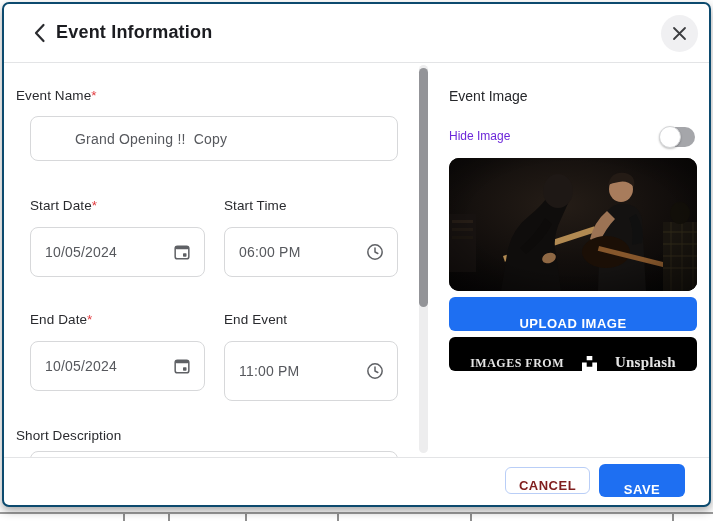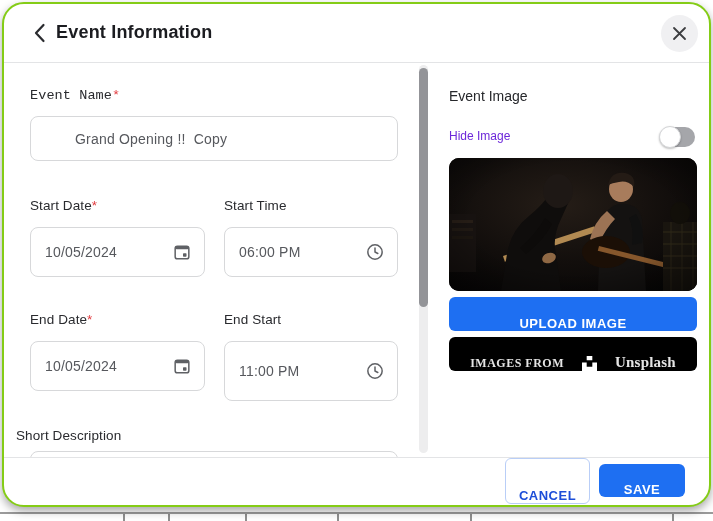--- a/index.html
+++ b/index.html
@@ -8,21 +8,21 @@
     font-family:"Liberation Sans", sans-serif;
     background:#ffffff; position:relative; overflow:hidden;
   }
   
   .bg-hline { position:absolute; left:0; right:0; top:512px; height:2px; background:#9b9b9b; }
   .bg-tick  { position:absolute; top:514px; width:2px; height:7px; background:#8f8f8f; }
 
   
   .modal {
     position:absolute; left:2px; top:2px; width:709px; height:505px;
-    background:#ffffff; border:2px solid #84cc16; border-radius:22px;
+    background:#ffffff; border:2px solid #0c4a6e; border-radius:7px;
     box-shadow:0 4px 10px rgba(0,0,0,.35);
   }
   .modal-inner { position:relative; width:100%; height:100%; }
 
   
   .hdr { position:absolute; top:0; left:0; right:0; height:59px; border-bottom:1px solid #e3e4e6; }
   .back-btn { position:absolute; left:22px; top:16px; width:26px; height:26px;
     display:flex; align-items:center; justify-content:center; cursor:pointer; }
   .title { position:absolute; left:52px; top:18px; font-size:18px; font-weight:700;
     color:#1b1c20; letter-spacing:.2px; }
@@ -69,22 +69,22 @@
     border-radius:6px; font-weight:700; letter-spacing:.5px; }
   .upload-btn { position:absolute; left:0; top:234px; width:248px; height:34px;
     background:#1e6ff2; color:#fff; font-size:13px; }
   .unsplash-btn { position:absolute; left:0; top:274px; width:248px; height:34px;
     background:#000; color:#e5e5e5; font-size:12px; gap:18px;font-family:Liberation Serif, serif; }
   .unsplash-brand { font-size:15px; letter-spacing:.2px; }
 
   
   .ftr { position:absolute; left:0; right:0; bottom:0; height:48px; border-top:1px solid #e3e4e6;
     display:flex; align-items:center; justify-content:flex-end; gap:9px; padding:0 24px 2px 0; }
-  .cancel-btn { width:85px; height:46px; background:#fff; border:1.5px solid #b9cef7;
-    color:#1d4ed8; font-size:13px; }
+  .cancel-btn { width:85px; height:27px; background:#fff; border:1.5px solid #b9cef7;
+    color:#7f1d1d; font-size:13px; }
   .save-btn { width:86px; height:33px; background:#1e6ff2; color:#fff; font-size:13px; }
 </style>
 </head>
 <body>
 
 <div class="bg-hline"></div>
 <div class="bg-tick" style="left:123px"></div>
 <div class="bg-tick" style="left:168px"></div>
 <div class="bg-tick" style="left:245px"></div>
 <div class="bg-tick" style="left:337px"></div>
@@ -105,21 +105,21 @@
       <svg width="15" height="15" viewBox="0 0 15 15">
         <path d="M2 2 L13 13 M13 2 L2 13" stroke="#3c3d40" stroke-width="1.8" stroke-linecap="round"></path>
       </svg>
     </div>
   </div>
 
   <div class="bodyarea">
 
     <div class="left-col">
 
-      <div class="f-label" style="left:26px; top:25px;font-family:Liberation Mono, monospace;"><span>Event Name</span><span class="req">*</span></div>
+      <div class="f-label" style="left:12px; top:25px;"><span>Event Name</span><span class="req">*</span></div>
       <div class="inbox" style="left:26px; top:53px; width:368px; height:45px;padding-left:44px;">
         <input type="text" value="Grand Opening !!  Copy" style="">
       </div>
 
       <div class="f-label" style="left:26px; top:135px;"><span>Start Date</span><span class="req">*</span></div>
       <div class="f-label" style="left:220px; top:135px;">Start Time</div>
 
       <div class="inbox" style="left:26px; top:164px; width:175px; height:50px;">
         <input type="text" value="10/05/2024" style="">
         <svg class="pick-icon" viewBox="0 0 24 24">
@@ -130,21 +130,21 @@
       </div>
       <div class="inbox" style="left:220px; top:164px; width:174px; height:50px;">
         <input type="text" value="06:00 PM" style="">
         <svg class="pick-icon" viewBox="0 0 24 24">
           <circle cx="12" cy="12" r="8.6" fill="none" stroke="#5f6165" stroke-width="1.8"></circle>
           <path d="M12 7.2 V12 L15.4 13.8" fill="none" stroke="#5f6165" stroke-width="1.8" stroke-linecap="round" stroke-linejoin="round"></path>
         </svg>
       </div>
 
       <div class="f-label" style="left:26px; top:249px;"><span>End Date</span><span class="req">*</span></div>
-      <div class="f-label" style="left:220px; top:249px;">End Start</div>
+      <div class="f-label" style="left:220px; top:249px;">End Event</div>
 
       <div class="inbox" style="left:26px; top:278px; width:175px; height:50px;">
         <input type="text" value="10/05/2024" style="">
         <svg class="pick-icon" viewBox="0 0 24 24">
           <rect x="3.8" y="5" width="16.4" height="15.2" rx="2.6" fill="none" stroke="#5f6165" stroke-width="1.8"></rect>
           <rect x="3.8" y="5" width="16.4" height="3.6" rx="1.8" fill="#5f6165"></rect>
           <rect x="13.2" y="13.4" width="4.2" height="4.2" rx="0.8" fill="#5f6165"></rect>
         </svg>
       </div>
       <div class="inbox" style="left:220px; top:278px; width:174px; height:60px;">

